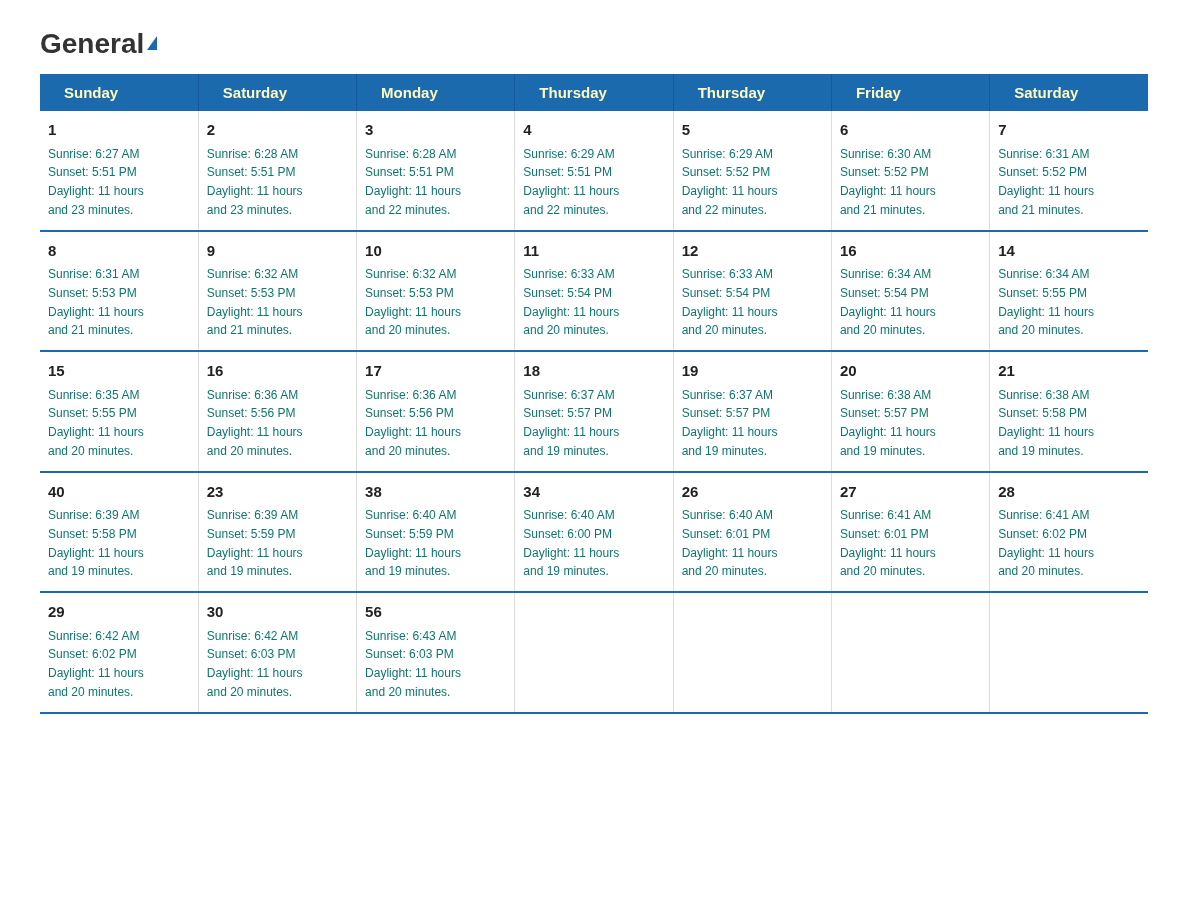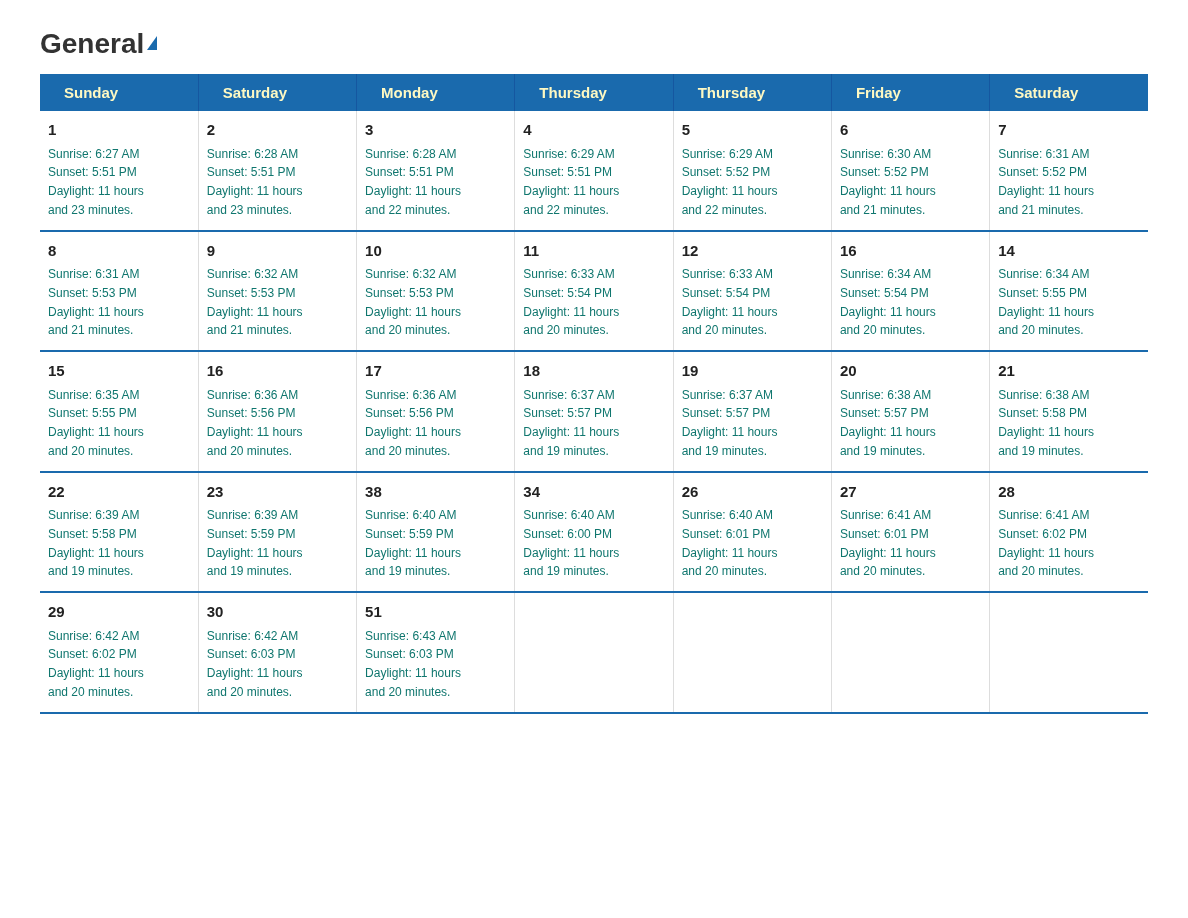--- a/index.html
+++ b/index.html
@@ -206,21 +206,21 @@
         <span class="day-number">20</span>
         <span class="day-info">Sunrise: 6:38 AM<br>Sunset: 5:57 PM<br>Daylight: 11 hours<br>and 19 minutes.</span>
       </td>
         <td>
         <span class="day-number">21</span>
         <span class="day-info">Sunrise: 6:38 AM<br>Sunset: 5:58 PM<br>Daylight: 11 hours<br>and 19 minutes.</span>
       </td>
       </tr>
       <tr>
         <td>
-        <span class="day-number">22</span>
+        <span class="day-number">40</span>
         <span class="day-info">Sunrise: 6:39 AM<br>Sunset: 5:58 PM<br>Daylight: 11 hours<br>and 19 minutes.</span>
       </td>
         <td>
         <span class="day-number">23</span>
         <span class="day-info">Sunrise: 6:39 AM<br>Sunset: 5:59 PM<br>Daylight: 11 hours<br>and 19 minutes.</span>
       </td>
         <td>
         <span class="day-number">38</span>
         <span class="day-info">Sunrise: 6:40 AM<br>Sunset: 5:59 PM<br>Daylight: 11 hours<br>and 19 minutes.</span>
       </td>
@@ -244,21 +244,21 @@
       <tr>
         <td>
         <span class="day-number">29</span>
         <span class="day-info">Sunrise: 6:42 AM<br>Sunset: 6:02 PM<br>Daylight: 11 hours<br>and 20 minutes.</span>
       </td>
         <td>
         <span class="day-number">30</span>
         <span class="day-info">Sunrise: 6:42 AM<br>Sunset: 6:03 PM<br>Daylight: 11 hours<br>and 20 minutes.</span>
       </td>
         <td>
-        <span class="day-number">51</span>
+        <span class="day-number">56</span>
         <span class="day-info">Sunrise: 6:43 AM<br>Sunset: 6:03 PM<br>Daylight: 11 hours<br>and 20 minutes.</span>
       </td>
         <td class="empty-cell"></td>
         <td class="empty-cell"></td>
         <td class="empty-cell"></td>
         <td class="empty-cell"></td>
       </tr>
     </tbody>
 </table>
 

